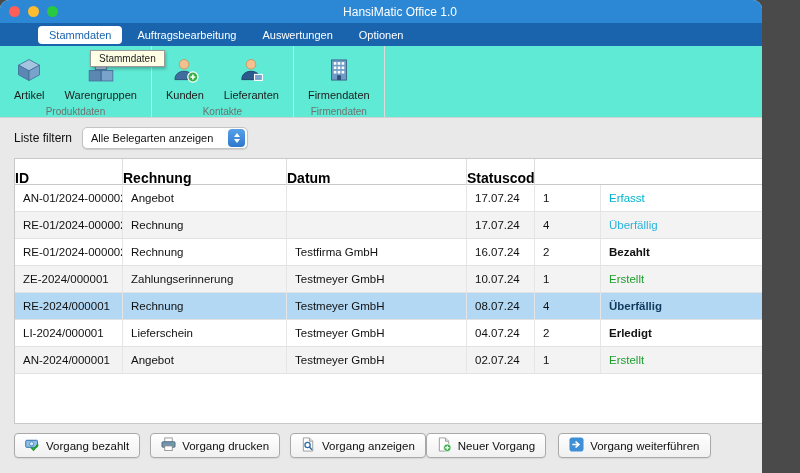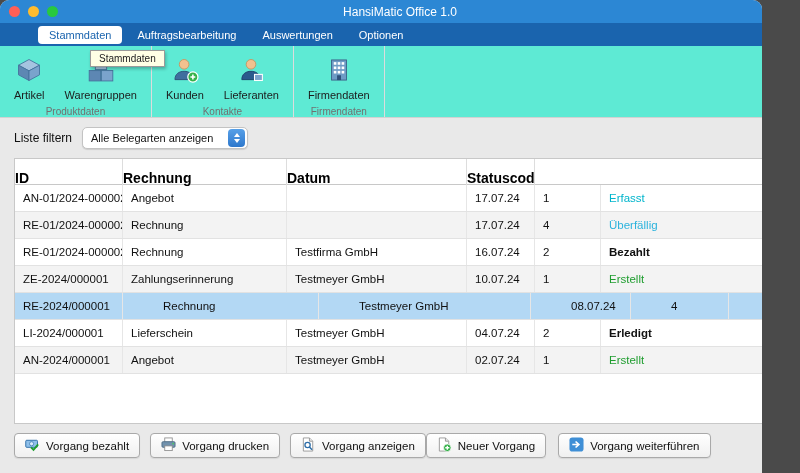--- a/index.html
+++ b/index.html
@@ -43,21 +43,21 @@
   
   .tablebox { position:absolute; left:14px; top:158px; width:772px; height:266px; background:#fff; border:1px solid #c8c8c8; }
   .scroll-gutter { position:absolute; right:0; top:0; bottom:0; width:10px; border-left:1px solid #e2e2e2; background:#f8f8f8; }
   .tgrid { width:calc(100% - 10px); }
   .thead, .trow { display:grid; grid-template-columns:108px 164px 180px 68px 66px 1fr; }
   .thead { height:26px; border-bottom:1px solid #c8c8c8; }
   .th { font-size:14px; font-weight:bold; color:#000; display:flex; align-items:center; padding:0 0; border-right:1px solid #ddd; white-space:nowrap; overflow:hidden; }
   .th:last-child { border-right:none;margin-top:37px; }
   .trow { height:27px; border-bottom:1px solid #e2e2e2; background:#fff; }
   .trow.alt { background:#f3f3f3; }
-  .trow.selected { background:#b3d8f4;gap:32px; }
+  .trow.selected { background:#b3d8f4; }
   .td { font-size:11.5px; color:#111; display:flex; align-items:center; padding:0 8px; border-right:1px solid #e6e6e6; white-space:nowrap; overflow:hidden; }
   .td:last-child { border-right:none; }
 
   
   .footer { position:absolute; left:0; top:433px; width:800px; display:flex; justify-content:flex-start; padding:0 14px; }
   .btn-group { display:flex; gap:10px; }
   .btn-group.right { gap:12px; }
   .btn { height:25px; display:inline-flex; align-items:center; gap:6px; padding:0 10px; background:linear-gradient(#ffffff,#f0f0f0); border:1px solid #a9a9a9; border-radius:4px; font-size:11.5px; color:#111; box-shadow:0 1px 1px rgba(0,0,0,.08); white-space:nowrap; }
   .btn svg { width:15px; height:15px; flex:none; }
 </style>

